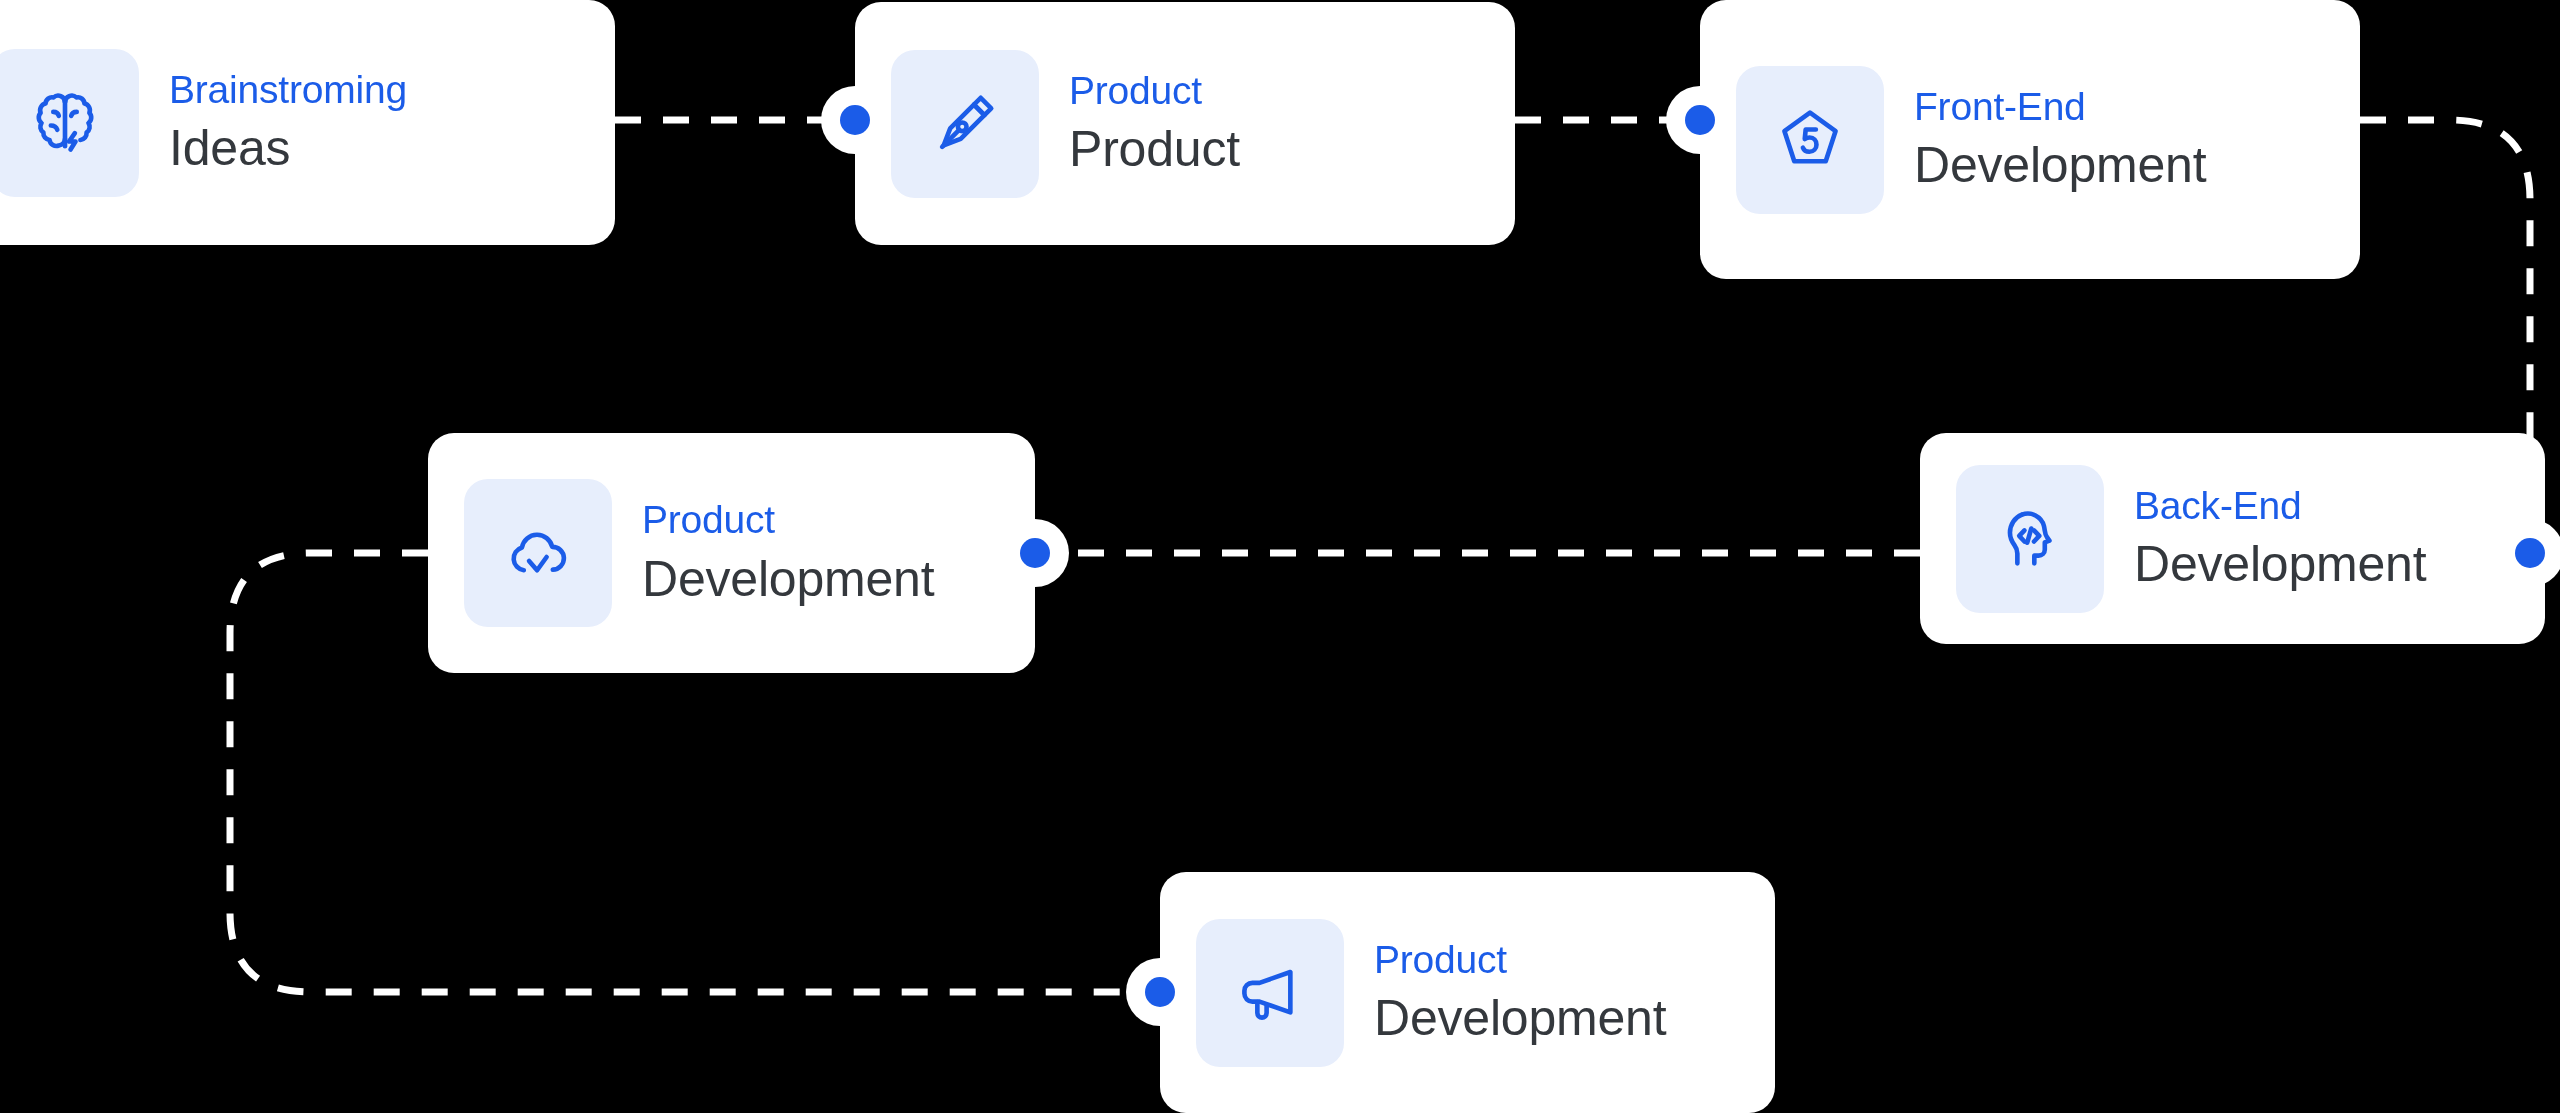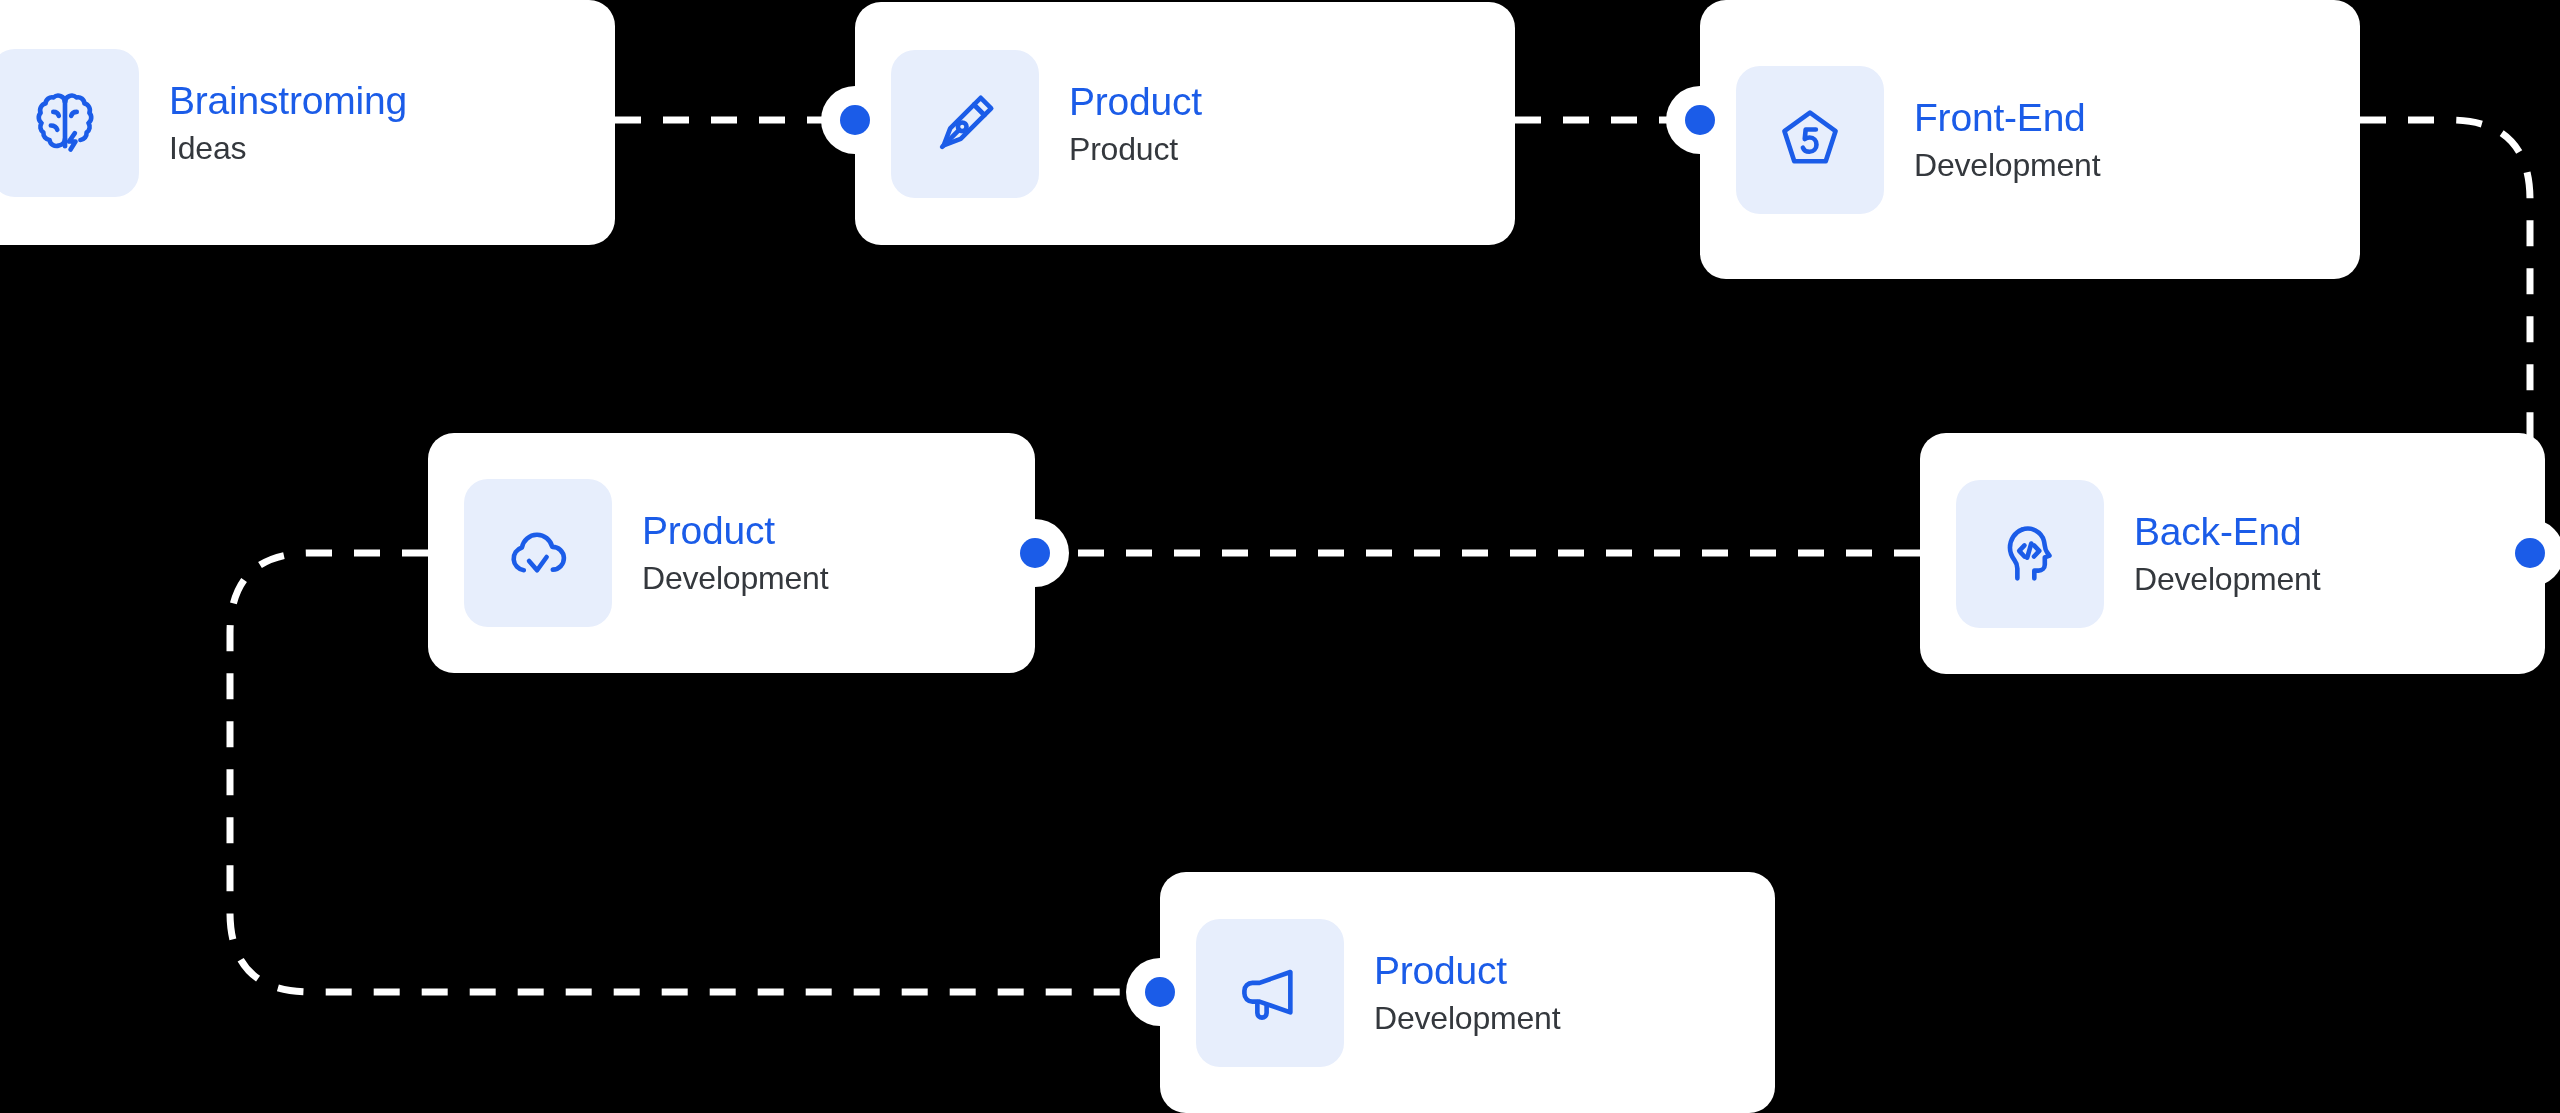--- a/index.html
+++ b/index.html
@@ -66,21 +66,21 @@
     line-height: 1.18;
   }
   .line-top {
     font-size: 39px;
     color: #1b5ce8;
     font-weight: 400;
     letter-spacing: -0.2px;
     white-space: nowrap;
   }
   .line-bottom {
-    font-size: 32px;
+    font-size: 50px;
     color: #34383d;
     font-weight: 400;
     letter-spacing: -0.2px;
     white-space: nowrap;
     margin-top: 6px;
   }
   
   .node {
     position: absolute;
     width: 68px;
@@ -98,21 +98,21 @@
     width: 30px;
     height: 30px;
     border-radius: 50%;
     background: #1b5ce8;
   }
   
   #card-brainstorming { left: -45px;   top: 0px;   width: 660px; height: 245px; }
   #card-design        { left: 855px;   top: 2px;   width: 660px; height: 243px; }
   #card-frontend      { left: 1700px;  top: 0px;   width: 660px; height: 279px; }
   #card-deployment    { left: 428px;   top: 433px; width: 607px; height: 240px; }
-  #card-backend       { left: 1920px;  top: 433px; width: 625px; height: 241px; }
+  #card-backend       { left: 1920px;  top: 433px; width: 625px; height: 211px; }
   #card-maintenance   { left: 1160px;  top: 872px; width: 615px; height: 241px; }
 </style>
 </head>
 <body>
 
 <div id="stage">
 
   <svg id="connectors" viewBox="0 0 2560 1113">
     <path class="conn-path" d="M 615 120 L 855 120"></path>
     <path class="conn-path" d="M 1515 120 L 1700 120"></path>

